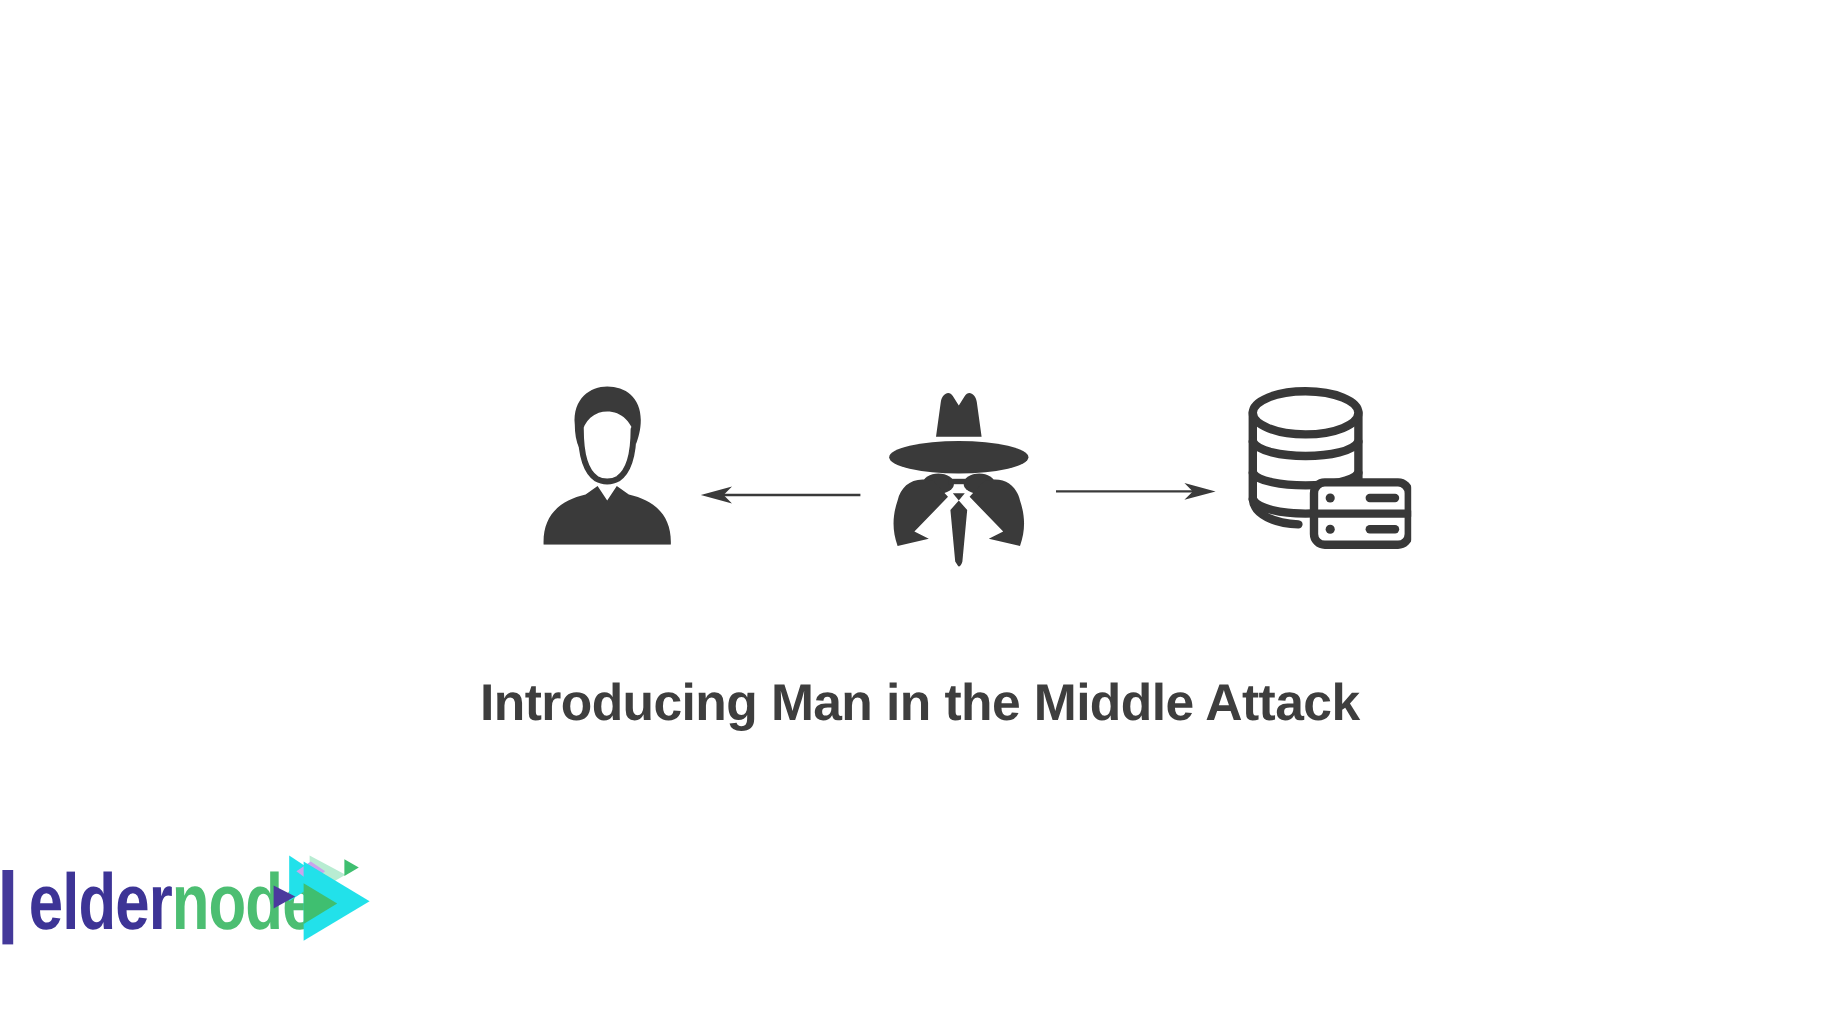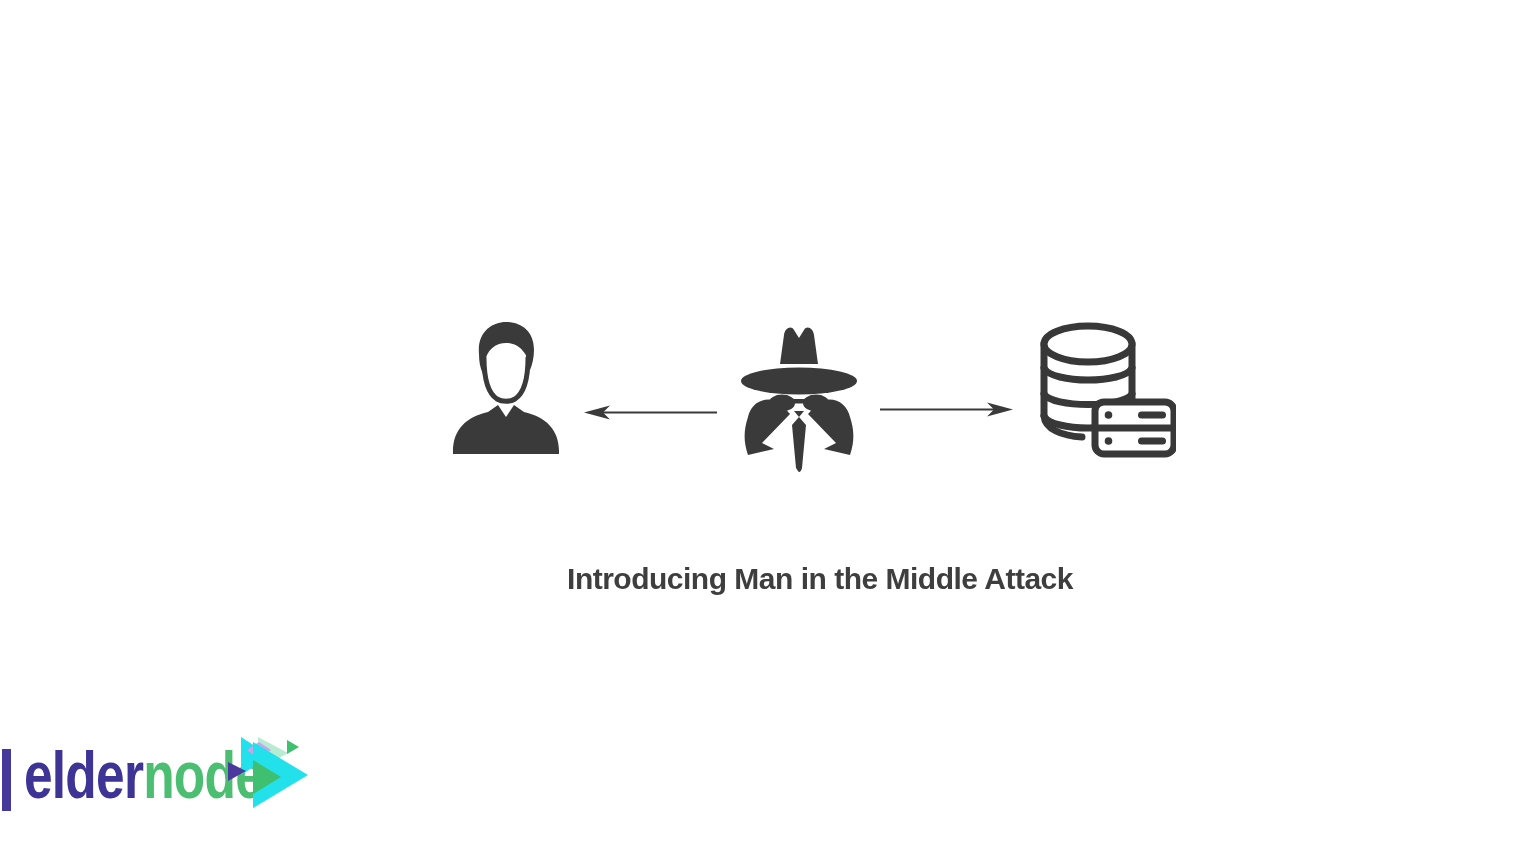--- a/index.html
+++ b/index.html
@@ -12,28 +12,28 @@
 
   .user-icon-wrap   { left: 440px; top: 316px; width: 132px; height: 138px; }
   .spy-icon-wrap    { left: 733px; top: 322px; width: 132px; height: 152px; }
   .db-icon-wrap     { left: 1036px; top: 318px; width: 140px; height: 140px; }
   .arrow-left-wrap  { left: 583px; top: 402px; width: 136px; height: 21px; }
   .arrow-right-wrap { left: 878px; top: 399px; width: 136px; height: 21px; }
 
   .diagram-title {
     position: absolute;
     left: 400px; top: 562px; width: 840px;
-    text-align: center;
-    font-size: 30px;
+    text-align: left;
+    font-size: 43px;
     font-weight: 700;
     letter-spacing: -0.5px;
     color: #3e3e3e;
   }
 
-  .logo { position: absolute; left: 0; top: 732px; width: 320px; height: 90px; }
+  .logo { position: absolute; left: 0; top: 708px; width: 320px; height: 90px; }
   .logo-bar {
     position: absolute; left: 2px; top: 17px; width: 9px; height: 62px;
     background: #44399a;
   }
   .logo-text {
     position: absolute; left: 24px; top: 10px;
     font-size: 66px; font-weight: 700; line-height: 1;
     letter-spacing: -1px;
     transform: scaleX(0.78);
     transform-origin: left top;

